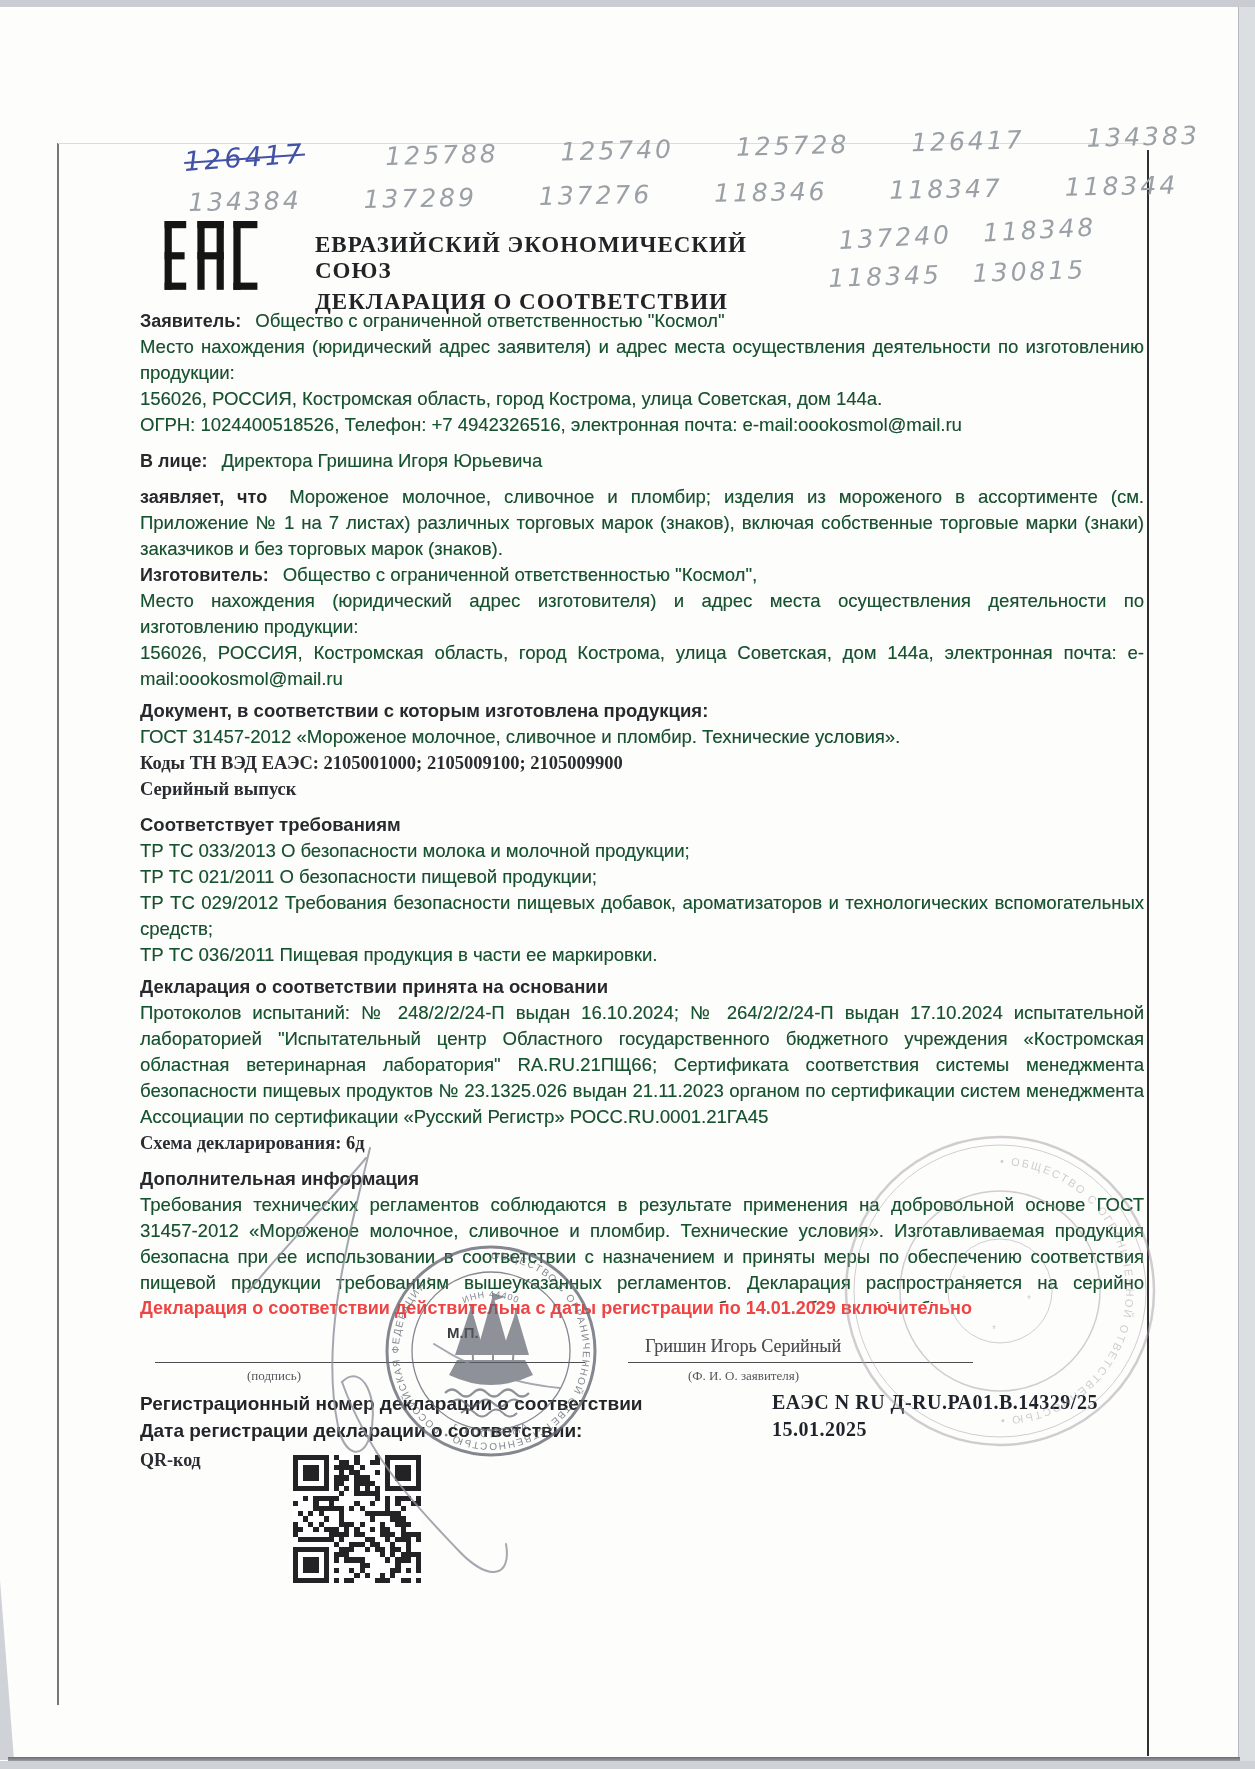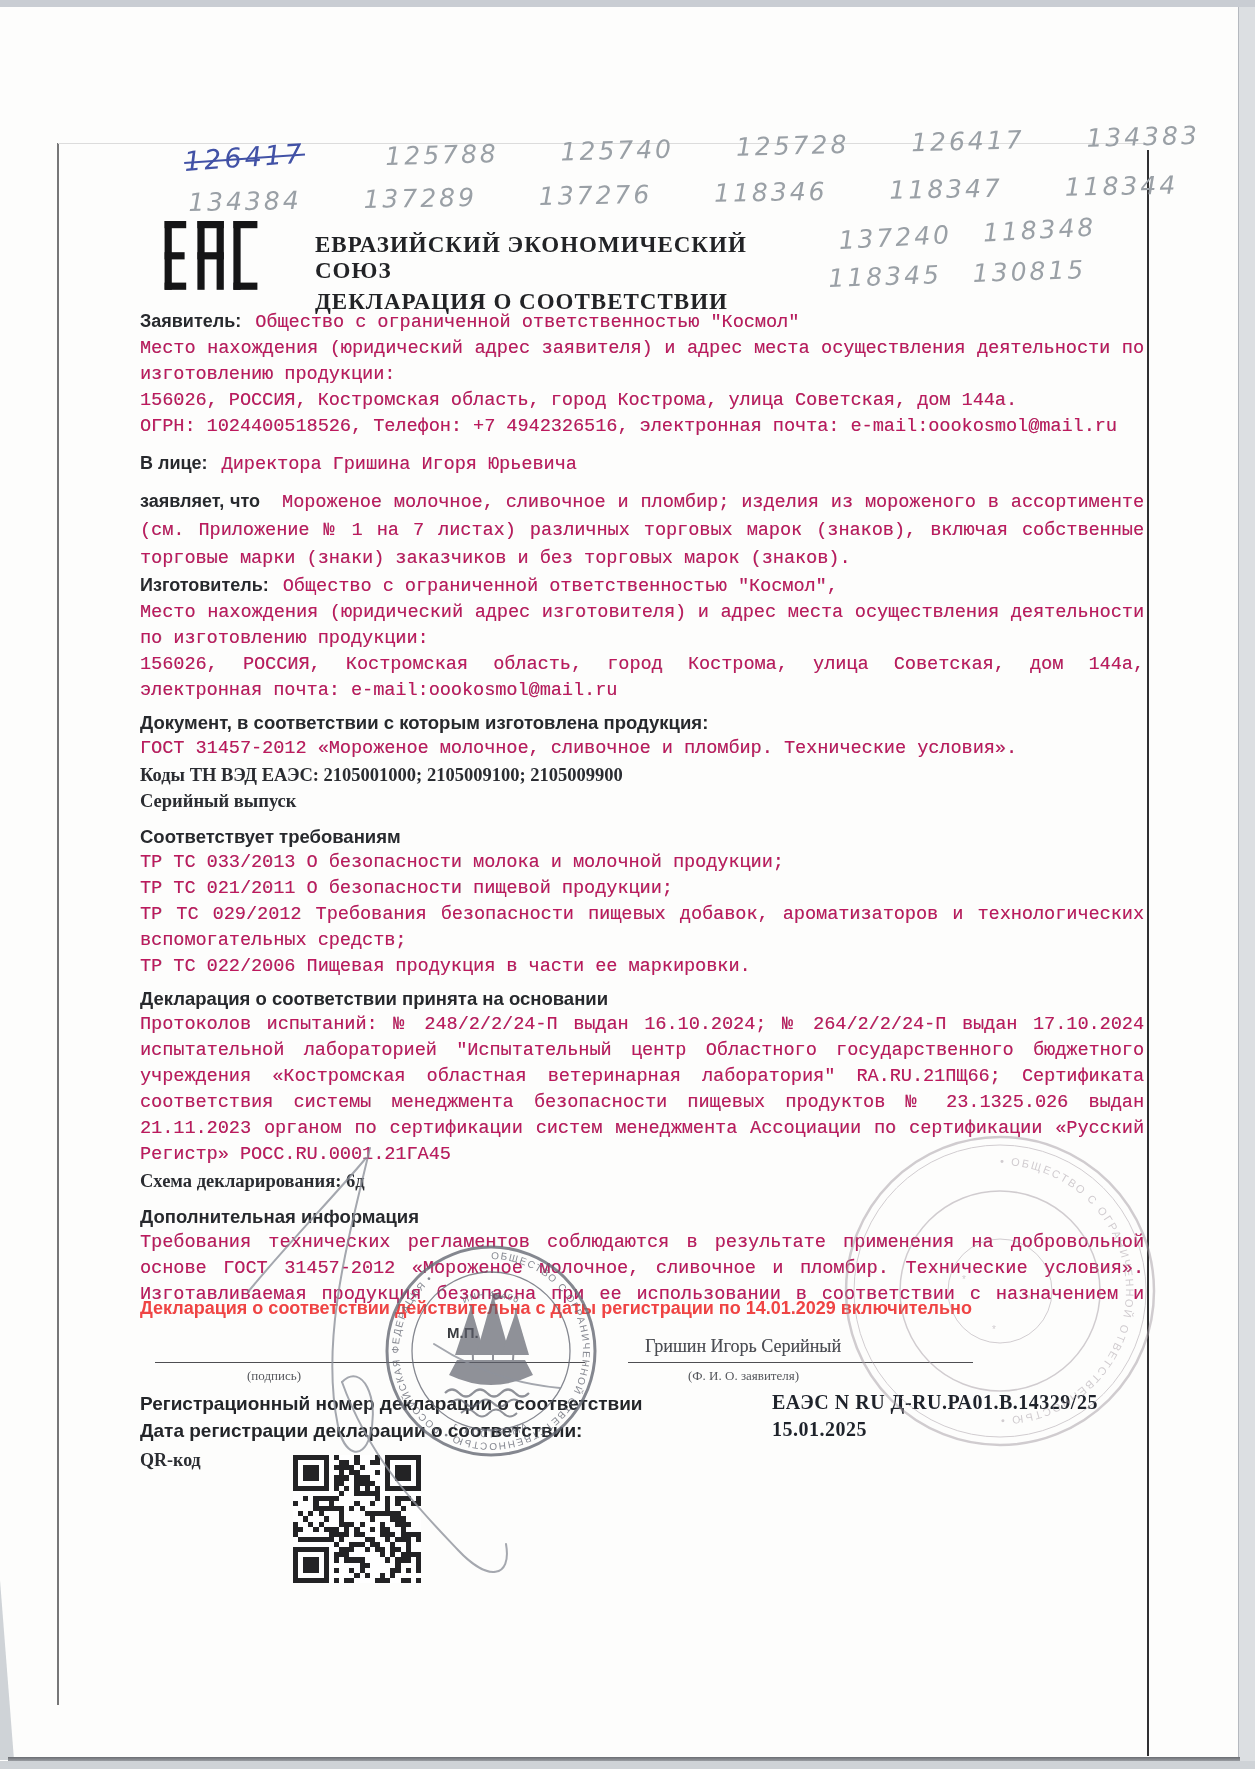--- a/index.html
+++ b/index.html
@@ -26,21 +26,21 @@
   
   .eac-logo{position:absolute;left:163px;top:216px;}
   .title{position:absolute;left:315px;top:232px;width:500px;
          font-family:"Liberation Serif",serif;font-weight:bold;color:#222326;}
   .title .t1{font-size:23px;letter-spacing:1px;}
   .title .t2{font-size:23px;letter-spacing:1px;margin-top:5px;}
 
   
   .content{position:absolute;left:140px;top:308px;width:1004px;height:995px;overflow:hidden;}
   .content p{margin:0;line-height:26px;font-size:18.5px;}
-  .serif{font-family:Liberation Mono, monospace;color:#be185d;text-shadow:0.3px 0.3px 0.4px rgba(70,70,75,.45);}
+  .serif{font-family:Liberation Sans, sans-serif;color:#14532d;text-shadow:0.3px 0.3px 0.4px rgba(70,70,75,.45);}
   .bserif{font-family:"Liberation Serif",serif;font-weight:bold;color:#2a2c31;}
   .bsans{font-family:"Liberation Sans",sans-serif;font-weight:bold;color:#27292d;font-size:18px;}
   .just{text-align:justify;}
   .gap-sm{margin-top:6px !important;}
   .gap-md{margin-top:10px !important;}
   .lbl-gap{margin-right:14px;}
 
   
   .abs{position:absolute;}
   .validity{left:140px;top:1298px;font-family:"Liberation Sans",sans-serif;font-weight:bold;
@@ -112,21 +112,21 @@
   <p class="serif just">Место нахождения (юридический адрес изготовителя) и адрес места осуществления деятельности по изготовлению продукции:</p>
   <p class="serif just">156026, РОССИЯ, Костромская область, город Кострома, улица Советская, дом 144а, электронная почта: e-mail:oookosmol@mail.ru</p>
   <p class="bsans gap-sm">Документ, в соответствии с которым изготовлена продукция:</p>
   <p class="serif">ГОСТ 31457-2012 «Мороженое молочное, сливочное и пломбир. Технические условия».</p>
   <p class="bserif">Коды ТН ВЭД ЕАЭС: 2105001000; 2105009100; 2105009900</p>
   <p class="bserif">Серийный выпуск</p>
   <p class="bsans gap-md">Соответствует требованиям</p>
   <p class="serif">ТР ТС 033/2013 О безопасности молока и молочной продукции;</p>
   <p class="serif">ТР ТС 021/2011 О безопасности пищевой продукции;</p>
   <p class="serif just">ТР ТС 029/2012 Требования безопасности пищевых добавок, ароматизаторов и технологических вспомогательных средств;</p>
-  <p class="serif">ТР ТС 022/2006 Пищевая продукция в части ее маркировки.</p>
+  <p class="serif">ТР ТС 036/2011 Пищевая продукция в части ее маркировки.</p>
   <p class="bsans gap-sm">Декларация о соответствии принята на основании</p>
   <p class="serif just">Протоколов испытаний: № 248/2/2/24-П выдан 16.10.2024; № 264/2/2/24-П выдан 17.10.2024 испытательной лабораторией "Испытательный центр Областного государственного бюджетного учреждения «Костромская областная ветеринарная лаборатория" RA.RU.21ПЩ66; Сертификата соответствия системы менеджмента безопасности пищевых продуктов № 23.1325.026 выдан 21.11.2023 органом по сертификации систем менеджмента Ассоциации по сертификации «Русский Регистр» РОСС.RU.0001.21ГА45</p>
   <p class="bserif">Схема декларирования: 6д</p>
   <p class="bsans gap-md">Дополнительная информация</p>
   <p class="serif just">Требования технических регламентов соблюдаются в результате применения на добровольной основе ГОСТ 31457-2012 «Мороженое молочное, сливочное и пломбир. Технические условия». Изготавливаемая продукция безопасна при ее использовании в соответствии с назначением и приняты меры по обеспечению соответствия пищевой продукции требованиям вышеуказанных регламентов. Декларация распространяется на серийно выпускаемую продукцию, изготовленную с даты производства отобранных образцов (проб) продукции, прошедших исследования (испытания) и измерения: 16.09.2024 г. Продукция маркирована единым знаком обращения продукции на рынке государств-членов ЕАЭС.  Сроки годности и условия хранения указана на этикетке или упаковке. Срок годности мороженого составляет не более 12 месяцев с даты производства при температуре хранения не выше минус 18 °С; не более 24 месяцев с даты производства при температуре хранения не выше минус 24 °С.</p>
 
 </div>
 
 <div class="abs validity">Декларация о соответствии действительна с даты регистрации по 14.01.2029 включительно</div>
 

